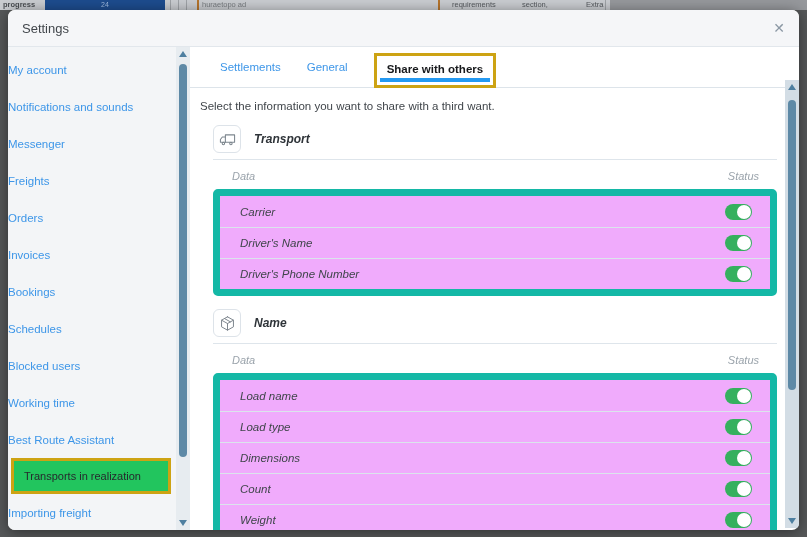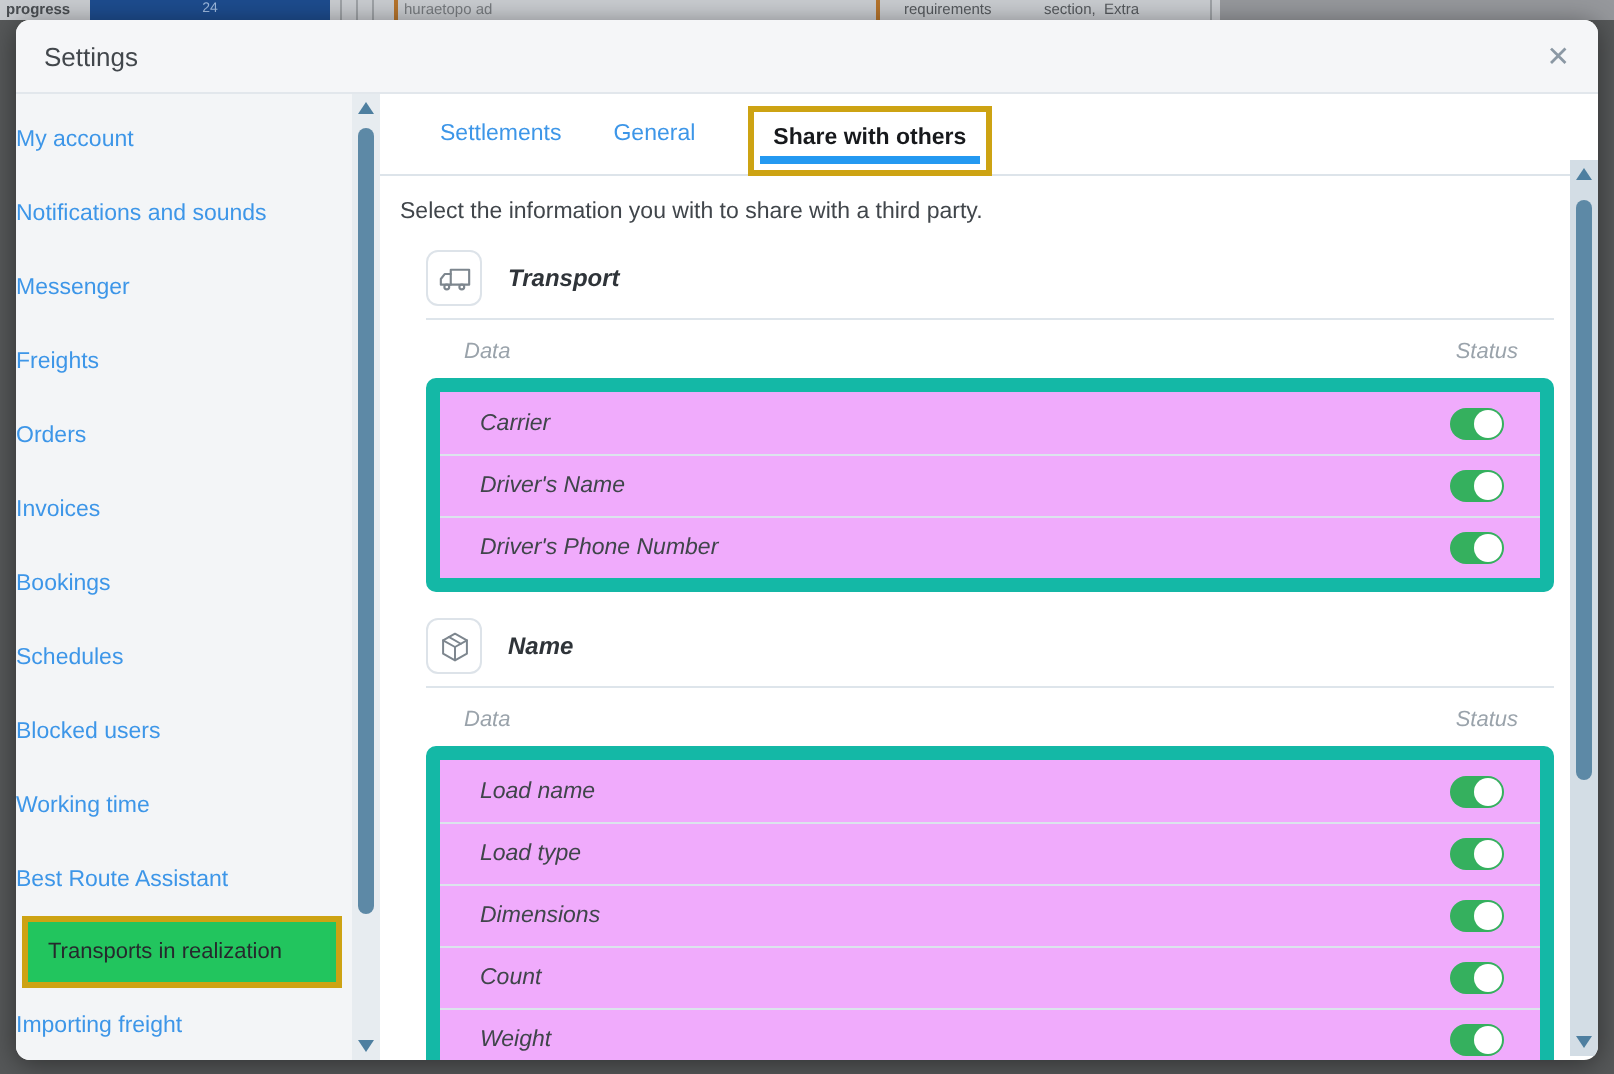--- a/index.html
+++ b/index.html
@@ -8,21 +8,21 @@
   .page-strip{position:absolute;left:0;top:0;width:807px;height:10px;background:#c9ccd0;overflow:hidden;padding-left:29px;}
   .page-strip span{position:absolute;top:0;line-height:10px;font-size:7.5px;white-space:nowrap;}
   .bg-progress{left:3px;color:#4a4e52;font-weight:bold;}
   .bg-bar{position:absolute;left:45px;top:0;width:120px;height:10px;background:var(--header-bg-blue,#1d4c8e);}
   .bg-bar span{position:absolute;left:0;width:100%;text-align:center;color:#9db9de;font-size:7px;}
   .bg-div{position:absolute;top:0;width:1px;height:10px;background:#9ea2a6;}
   .bg-tick{position:absolute;top:0;width:2px;height:10px;background:#b5742c;}
   .bg-ad{left:202px;color:#777b7f;}
   .bg-req{left:452px;color:#55595d;}
   .bg-sec{left:522px;color:#55595d;}
-  .bg-ext{left:552px;color:#55595d;}
+  .bg-ext{left:586px;color:#55595d;}
   .bg-right{position:absolute;left:610px;top:0;width:197px;height:10px;background:#96989c;}
   
   .modal{position:absolute;left:8px;top:10px;width:791px;height:520px;background:#fff;
     border-radius:7px;box-shadow:0 2px 14px rgba(0,0,0,.45);overflow:hidden;z-index:2;}
   .modal-header{height:36px;background:#f5f6f8;border-bottom:1px solid #e2e7ec;
     display:flex;align-items:center;padding:0 14px;}
   .modal-title{font-size:13px;color:#42474c;}
   .close-icon{margin-left:auto;color:#8b98a4;font-size:14px;line-height:14px;cursor:pointer;}
   .modal-body{display:flex;height:483px;}
   
@@ -119,21 +119,21 @@
       <div class="scroll-thumb"></div>
       <div class="arr arr-down"></div>
     </div>
 
     <div class="content">
       <div class="tabs" id="tabs">
           <div class="tab">Settlements</div>
           <div class="tab">General</div>
           <div class="tab active">Share with others</div>
         </div>
-      <div class="desc">Select the information you with to share with a third party.</div>
+      <div class="desc">Select the information you want to share with a third want.</div>
       <div id="sections">
           <div class="section">
             <div class="sec-head">
               <span class="icon-box">
                 <svg viewBox="0 0 24 24" fill="none" stroke="currentColor" stroke-width="1.5" stroke-linecap="round" stroke-linejoin="round">
                   <path d="M9 5.5h13V16H9z"></path>
                   <path d="M9 8.5H4.7L2 12v4h7"></path>
                   <circle cx="6.2" cy="17.6" r="1.7"></circle>
                   <circle cx="16.8" cy="17.6" r="1.7"></circle>
                 </svg>

